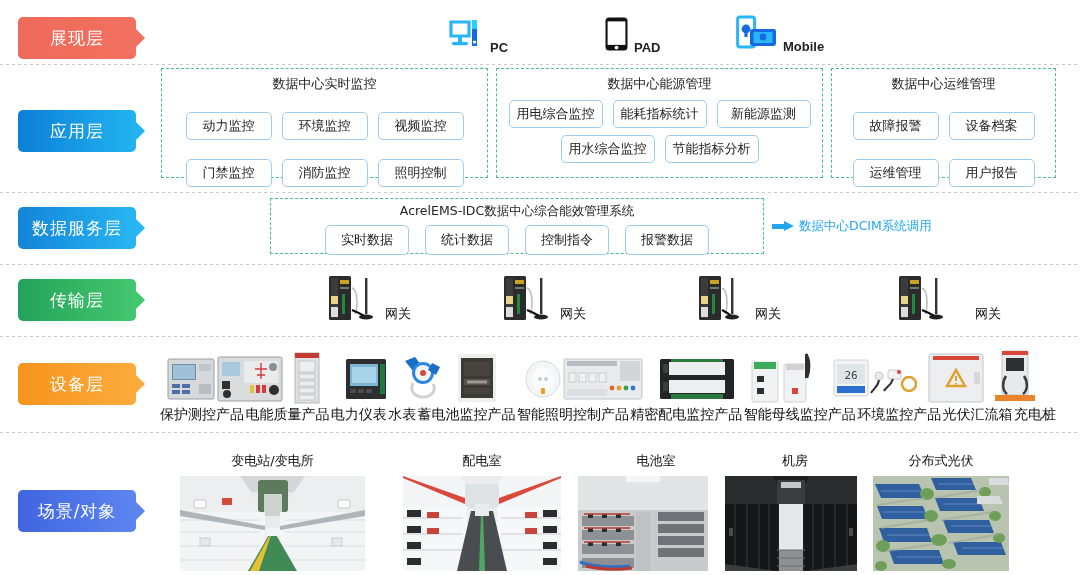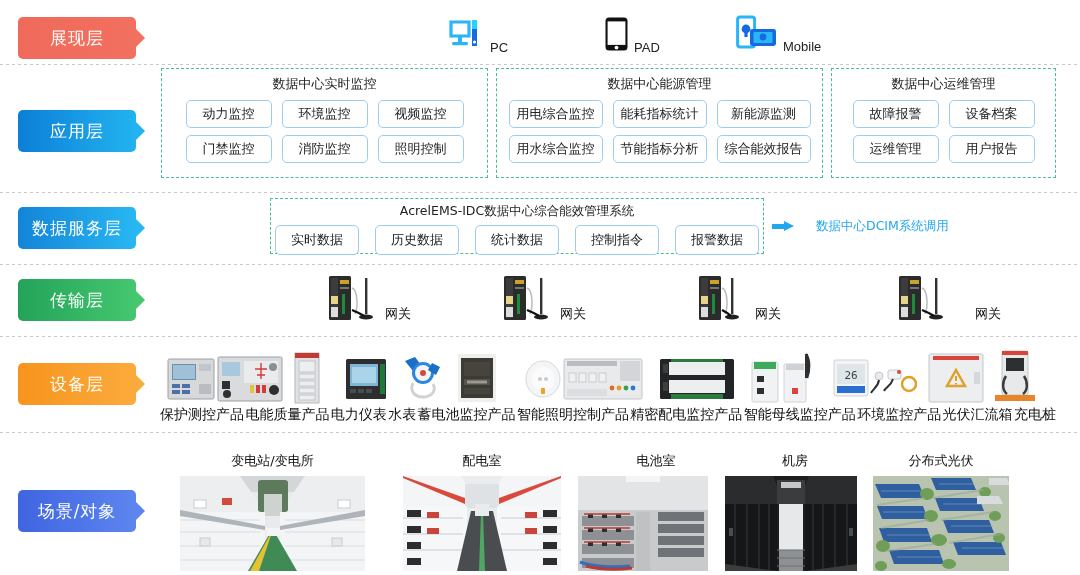--- a/index.html
+++ b/index.html
@@ -38,53 +38,53 @@
   .b-data { background: linear-gradient(90deg,#1384d8,#28b7f2); }
   .b-data .tip { border-left: 10px solid #28b7f2; }
   .b-trans { background: linear-gradient(90deg,#23a359,#44c76f); }
   .b-trans .tip { border-left: 10px solid #44c76f; }
   .b-dev { background: linear-gradient(90deg,#f7941e,#fbab3c); }
   .b-dev .tip { border-left: 10px solid #fbab3c; }
   .b-scene { background: linear-gradient(90deg,#3f65e0,#5d85ef); }
   .b-scene .tip { border-left: 10px solid #5d85ef; }
 
   
-  .term { position: absolute; display: flex; align-items: flex-end; gap: 5px; }
+  .term { position: absolute; display: flex; align-items: flex-end; gap: 5px; font-weight: bold; }
   .term .lbl { font-size: 13px; color: #222; font-family: "Liberation Sans", sans-serif; padding-bottom: 1px; }
 
   
   .group {
     position: absolute; top: 68px; height: 110px;
     border: 1px dashed #46c18c;
     padding-top: 6px;
   }
   .group-title {
     text-align: center; font-size: 13px; color: #222;
     font-family: "DejaVu Sans", sans-serif; margin-bottom: 7px;
   }
   .chip-grid { display: flex; flex-wrap: wrap; justify-content: center; gap: 7px 10px; }
   .chip {
     border: 1px solid #9ecbf0; border-radius: 5px; background: #fff;
     font-size: 13px; color: #222; text-align: center;
     height: 28px; line-height: 26px;
     font-family: "DejaVu Sans", sans-serif;
   }
-  .chip.w3 { width: 86px; }
+  .chip.w3 { width: 86px; margin-top: 12px; }
   .chip.w2 { width: 94px; }
   .chip.w-svc { width: 84px; height: 30px; line-height: 28px; }
 
   
   #svc-group {
     position: absolute; left: 270px; top: 198px; width: 494px; height: 56px;
     border: 1px dashed #46c18c; padding-top: 4px;
   }
   #svc-group .group-title { margin-bottom: 5px; font-size: 12.5px; }
   #dcim {
     position: absolute; left: 772px; top: 218px;
-    display: flex; align-items: center; gap: 22px;
+    display: flex; align-items: center; gap: 5px;
     color: #22a6f0; font-size: 12.5px; font-family: "DejaVu Sans", sans-serif;
   }
   .arrow-r {
     width: 22px; height: 11px; position: relative; flex: none;
   }
   .arrow-r i { position: absolute; left: 0; top: 3px; width: 13px; height: 5px; background: #22a6f0; }
   .arrow-r b {
     position: absolute; right: 0; top: 0; width: 0; height: 0;
     border-top: 5.5px solid transparent; border-bottom: 5.5px solid transparent;
     border-left: 10px solid #22a6f0;
@@ -199,39 +199,37 @@
   </div>
 
   <div class="group" style="left:496px; width:327px;">
     <div class="group-title">数据中心能源管理</div>
     <div class="chip-grid">
       <div class="chip w2">用电综合监控</div>
       <div class="chip w2">能耗指标统计</div>
       <div class="chip w2">新能源监测</div>
       <div class="chip w2">用水综合监控</div>
       <div class="chip w2">节能指标分析</div>
-      <div class="chip w2">综合能效报告</div>
     </div>
   </div>
 
   <div class="group" style="left:831px; width:225px;">
     <div class="group-title">数据中心运维管理</div>
     <div class="chip-grid">
       <div class="chip w3">故障报警</div>
       <div class="chip w3">设备档案</div>
       <div class="chip w3">运维管理</div>
       <div class="chip w3">用户报告</div>
     </div>
   </div>
 
   <div id="svc-group">
     <div class="group-title">AcrelEMS-IDC数据中心综合能效管理系统</div>
     <div class="chip-grid" style="gap:0 16px;">
       <div class="chip w-svc">实时数据</div>
-      <div class="chip w-svc">历史数据</div>
       <div class="chip w-svc">统计数据</div>
       <div class="chip w-svc">控制指令</div>
       <div class="chip w-svc">报警数据</div>
     </div>
   </div>
 
   <div id="dcim">
     <span class="arrow-r">
         <i></i>
         <b></b>

